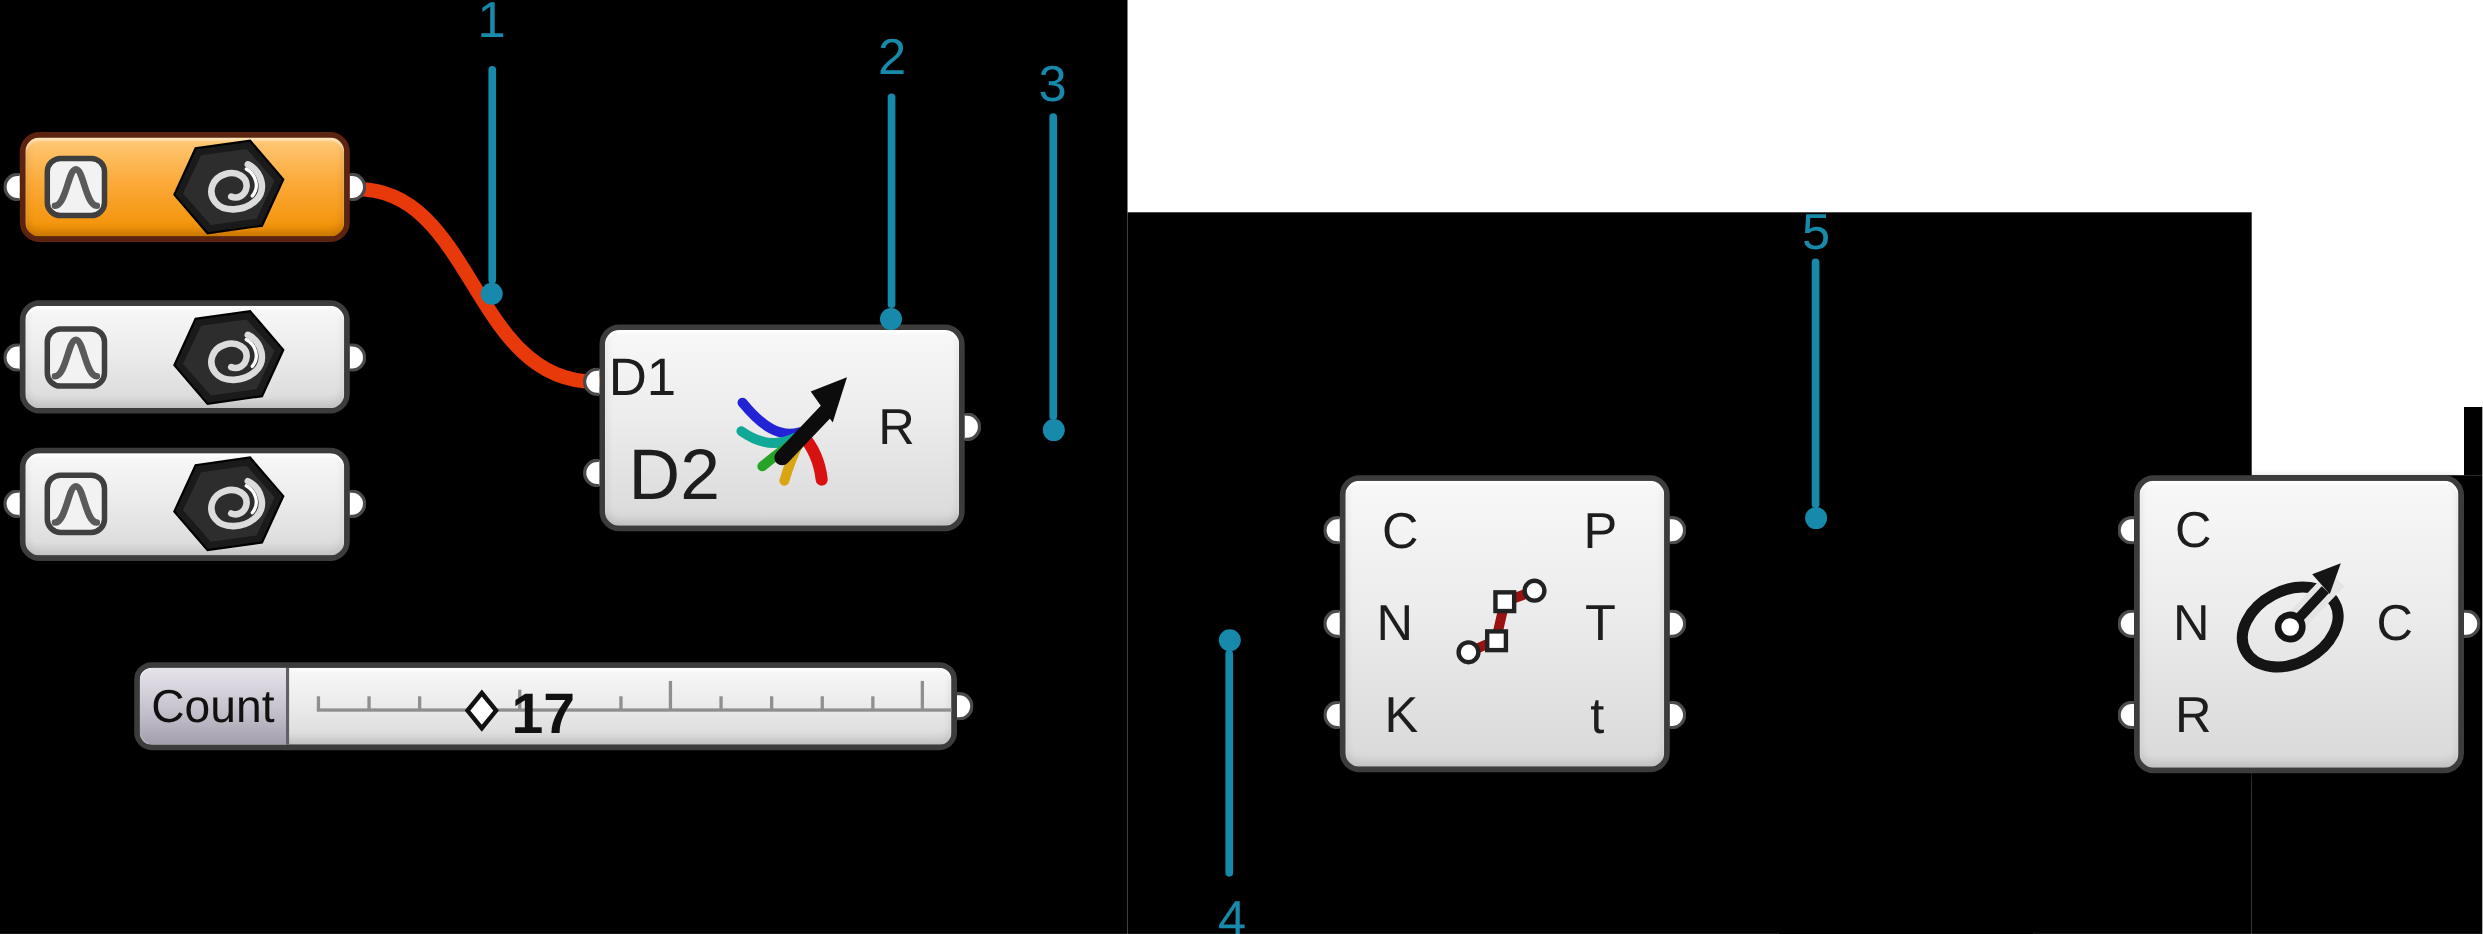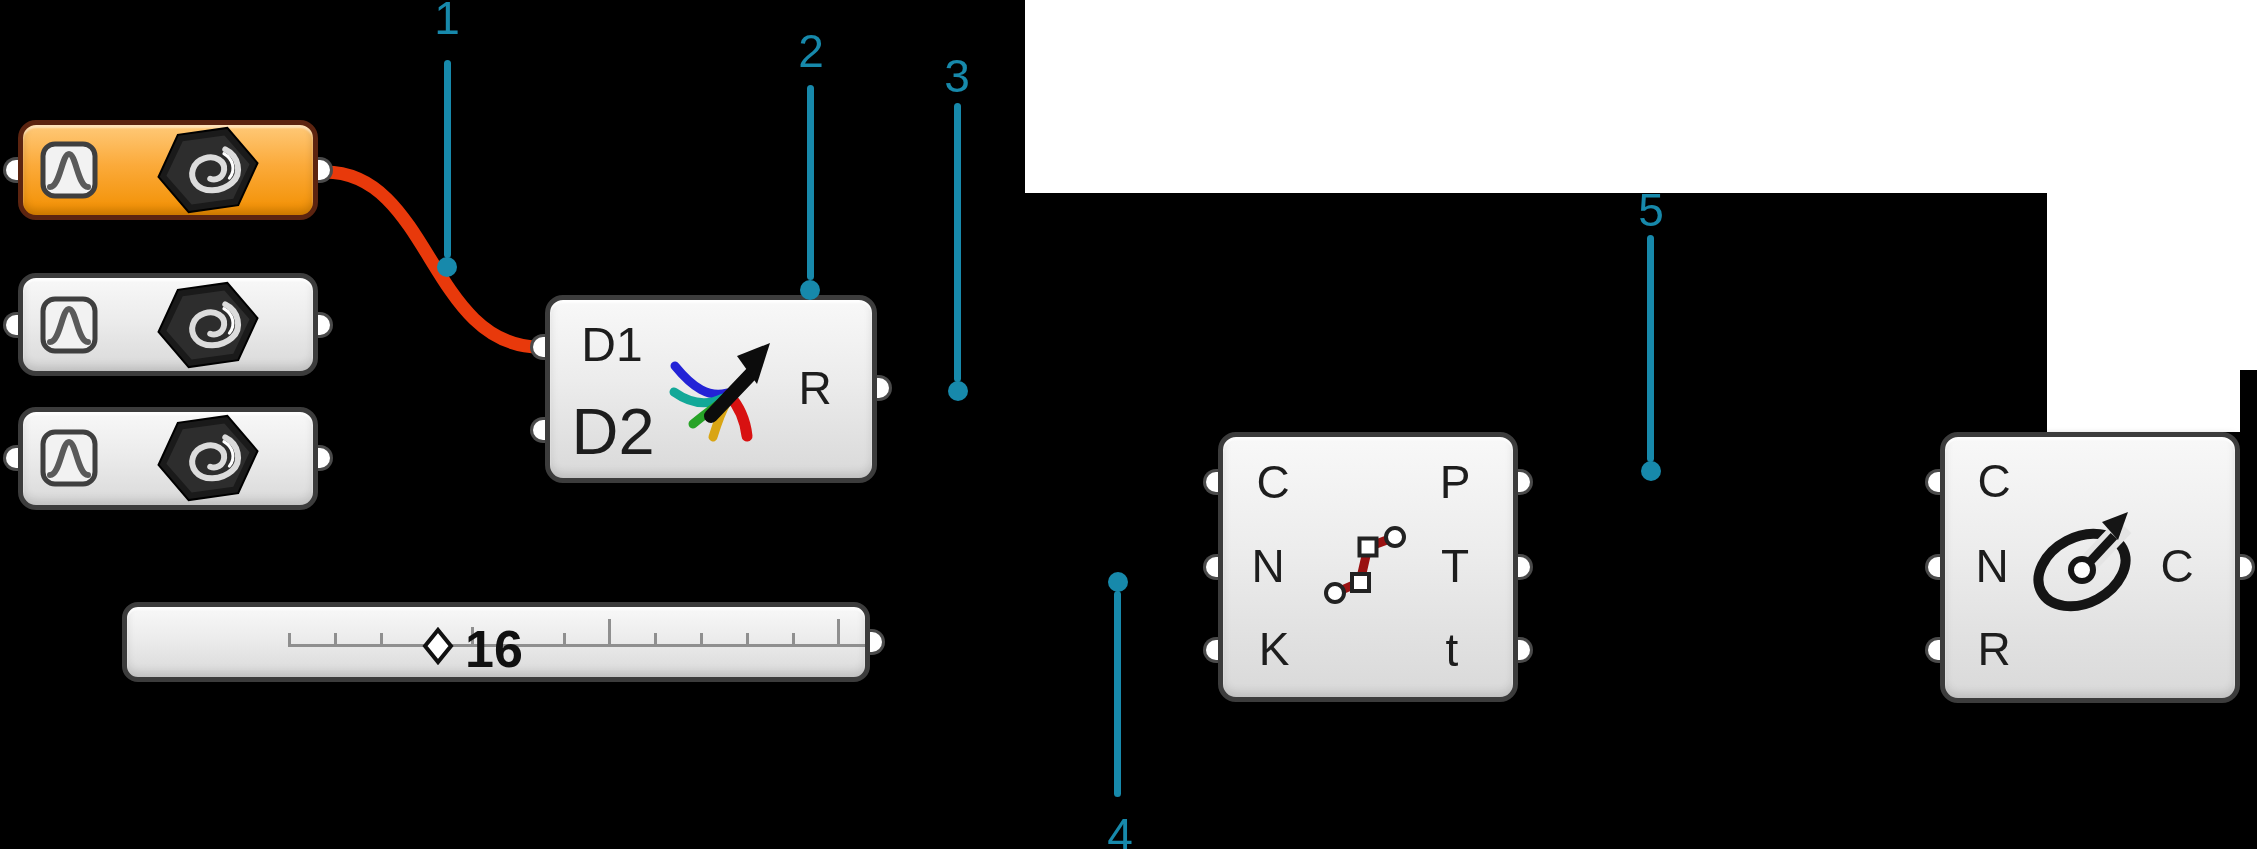--- a/index.html
+++ b/index.html
@@ -91,50 +91,51 @@
       <polygon points="10,44 31,12 73,12 94,44 73,76 31,76" fill="#323232" opacity="0.8"></polygon>
       <path d="M 72,26 C 84,34 86,52 74,60 C 62,68 44,66 38,56 C 32,46 38,34 50,32 C 62,30 70,38 68,46 C 66,54 58,56 53,53" fill="none" stroke="#dcdcdc" stroke-width="6" stroke-linecap="round"></path>
       <path d="M 70,30 C 78,36 80,48 72,55" fill="none" stroke="#ffffff" stroke-width="3" stroke-linecap="round"></path>
     </g>
   </svg>
 
   <div class="comp" style="left:545px;top:295px;width:332px;height:188px;"></div>
   <div class="nub l" style="left:530px;top:334px;"></div>
   <div class="nub l" style="left:530px;top:417px;"></div>
   <div class="nub r" style="left:877px;top:375px;"></div>
-  <span class="portlabel" style="left:612px;top:344px;font-size:48px;">D1</span>
+  <span class="portlabel" style="left:584px;top:344px;font-size:48px;">D1</span>
   <span class="portlabel" style="left:613px;top:431px;font-size:65px;">D2</span>
   <span class="portlabel" style="left:815px;top:388px;">R</span>
   <svg style="left:671px;top:340px;" width="104" height="100" viewBox="0 0 104 100">
     <path d="M 4,26 C 22,48 38,58 56,53" fill="none" stroke="#2323d6" stroke-width="9" stroke-linecap="round"></path>
     <path d="M 3,52 C 20,64 36,66 52,58" fill="none" stroke="#12a898" stroke-width="9" stroke-linecap="round"></path>
     <path d="M 22,84 C 34,74 44,67 53,60" fill="none" stroke="#27a327" stroke-width="9" stroke-linecap="round"></path>
     <path d="M 42,97 C 46,84 50,72 56,62" fill="none" stroke="#d9a513" stroke-width="9" stroke-linecap="round"></path>
     <path d="M 76,96 C 74,78 68,66 58,55" fill="none" stroke="#d81111" stroke-width="11" stroke-linecap="round"></path>
     <path d="M 40,76 L 80,34" fill="none" stroke="#0c0c0c" stroke-width="14" stroke-linecap="round"></path>
     <polygon points="66,16 99,3 86,44" fill="#0c0c0c"></polygon>
   </svg>
 
   <div class="comp" style="left:122px;top:602px;width:748px;height:80px;border-radius:16px;">
+    <div id="slider-count-box">Count</div>
     <div class="tick" style="left:161px;top:37px;width:577px;height:3px;"></div>
     <div class="tick" style="left:161px;top:26px;height:12px;"></div>
     <div class="tick" style="left:207px;top:26px;height:12px;"></div>
     <div class="tick" style="left:253px;top:26px;height:12px;"></div>
     <div class="tick" style="left:344px;top:20px;height:18px;"></div>
     <div class="tick" style="left:436px;top:26px;height:12px;"></div>
     <div class="tick" style="left:481px;top:12px;height:26px;"></div>
     <div class="tick" style="left:527px;top:26px;height:12px;"></div>
     <div class="tick" style="left:573px;top:26px;height:12px;"></div>
     <div class="tick" style="left:619px;top:26px;height:12px;"></div>
     <div class="tick" style="left:665px;top:26px;height:12px;"></div>
     <div class="tick" style="left:710px;top:12px;height:26px;"></div>
     <svg style="left:296px;top:21px;" width="30" height="36" viewBox="0 0 30 36">
       <polygon points="15,2 28,18 15,34 2,18" fill="#ffffff" stroke="#111111" stroke-width="4"></polygon>
     </svg>
-    <span id="slider-value">16</span>
+    <span id="slider-value">17</span>
   </div>
   <div class="nub r" style="left:870px;top:629px;"></div>
 
   <div class="comp" style="left:1218px;top:432px;width:300px;height:270px;"></div>
   <div class="nub l" style="left:1203px;top:469px;"></div>
   <div class="nub l" style="left:1203px;top:554px;"></div>
   <div class="nub l" style="left:1203px;top:637px;"></div>
   <div class="nub r" style="left:1518px;top:469px;"></div>
   <div class="nub r" style="left:1518px;top:554px;"></div>
   <div class="nub r" style="left:1518px;top:637px;"></div>

